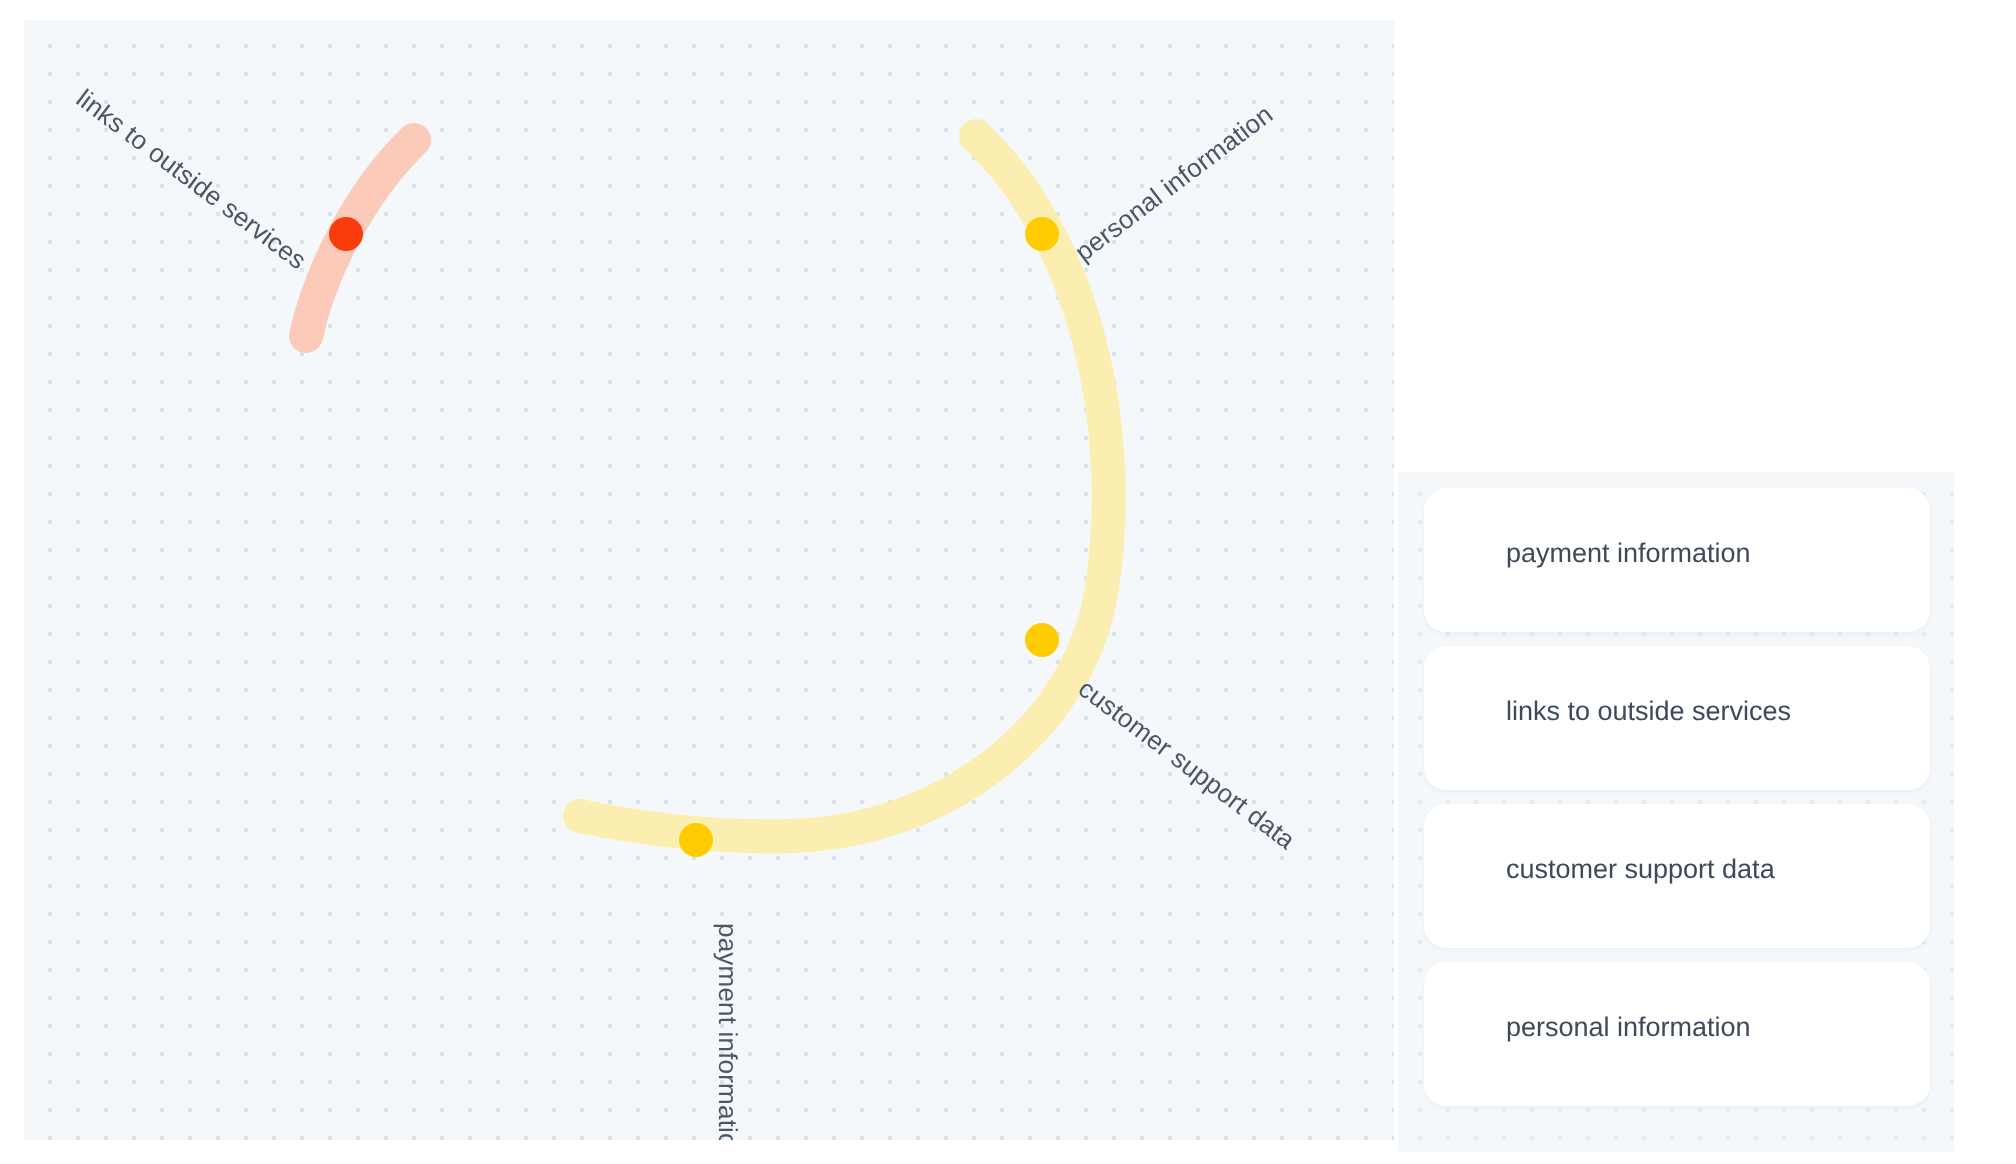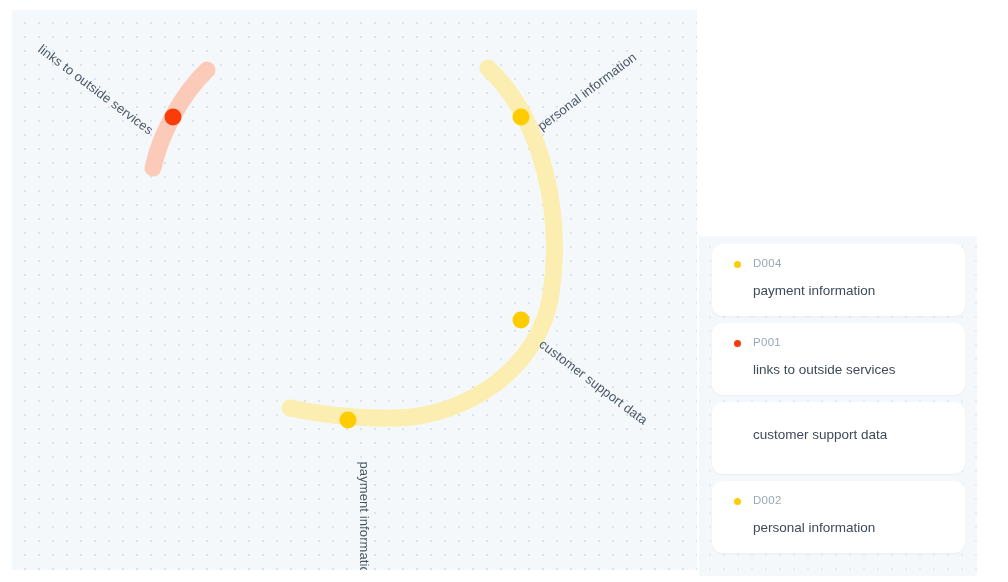--- a/index.html
+++ b/index.html
@@ -160,41 +160,29 @@
     <div class="arc-label" id="label-d002">personal information</div>
 
     <div class="arc-label" id="label-d003">customer support data</div>
 
     <div class="arc-label" id="label-d004">payment information</div>
   </div>
 
   <div class="side-panel">
 
     <div class="legend-card">
-      <div class="card-top">
-        <span class="legend-dot" style="background:#ffcc00"></span>
-        <span class="card-id">D004</span>
-      </div>
       <div class="card-desc">payment information</div>
     </div>
 
     <div class="legend-card">
-      <div class="card-top">
-        <span class="legend-dot" style="background:#fa3c0a"></span>
-        <span class="card-id">P001</span>
-      </div>
       <div class="card-desc">links to outside services</div>
     </div>
 
     <div class="legend-card">
       <div class="card-desc">customer support data</div>
     </div>
 
     <div class="legend-card">
-      <div class="card-top">
-        <span class="legend-dot" style="background:#ffcc00"></span>
-        <span class="card-id">D002</span>
-      </div>
       <div class="card-desc">personal information</div>
     </div>
 
   </div>
 </div>
 
 </body></html>

